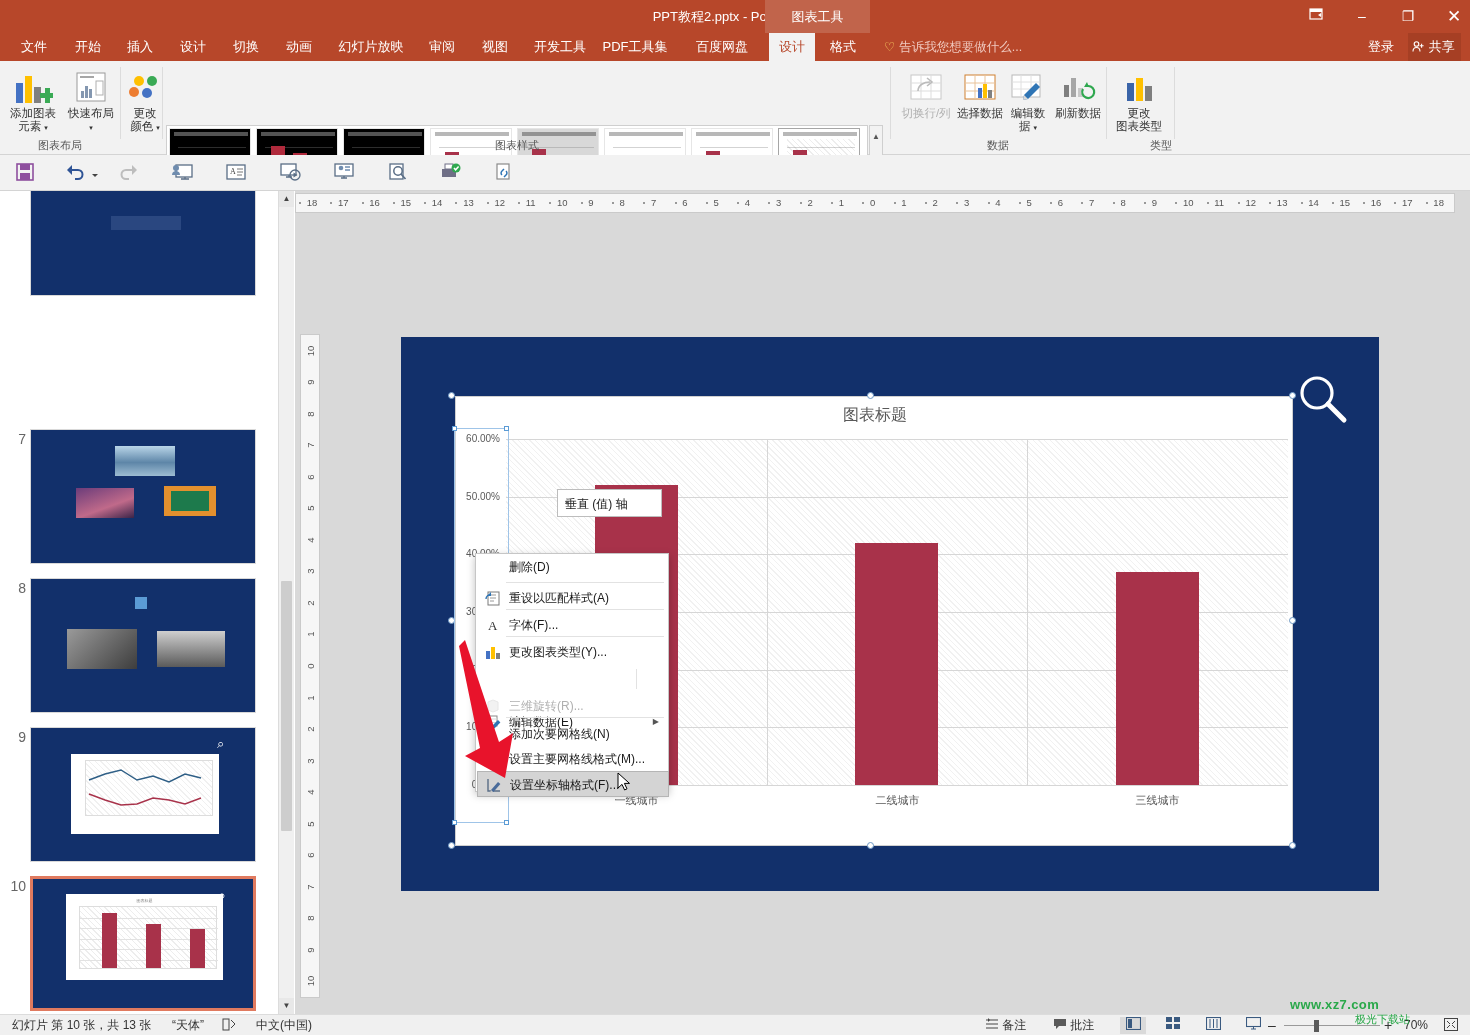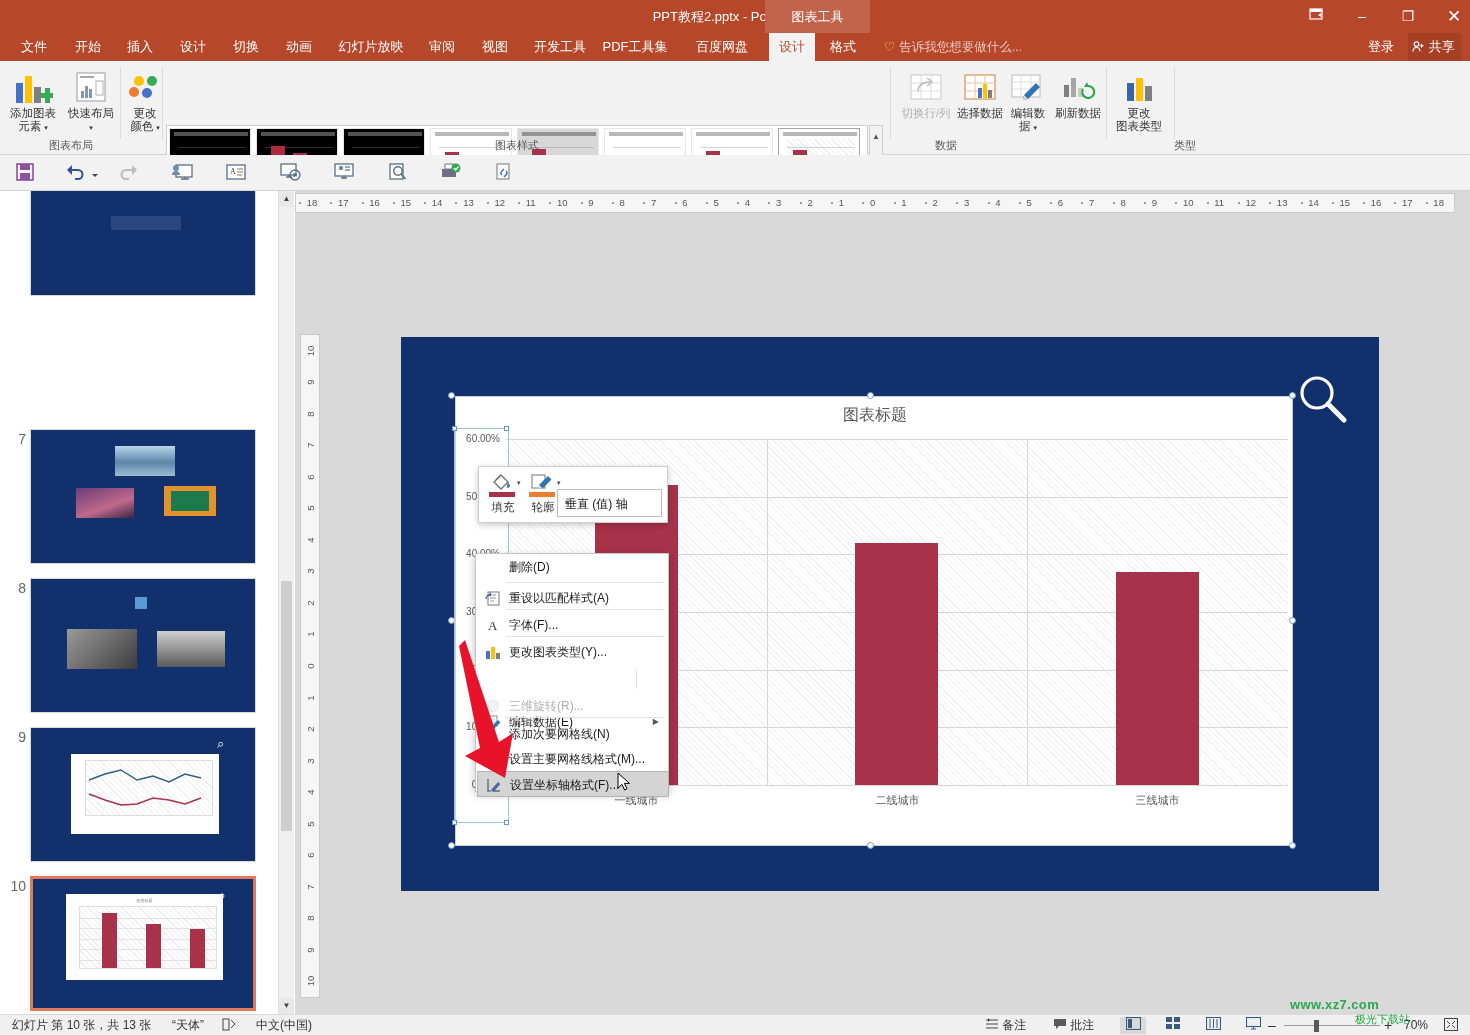--- a/index.html
+++ b/index.html
@@ -523,24 +523,24 @@
         <svg width="34" height="28" viewBox="0 0 34 28">
             <rect x="5" y="8" width="7" height="18" fill="#3a64a8"></rect>
             <rect x="14" y="3" width="7" height="23" fill="#ffc000"></rect>
             <rect x="23" y="11" width="7" height="15" fill="#7f7f7f"></rect>
           </svg>
       </div>
       <div style="font-size:11.5px">更改<br>图表类型</div>
     </div>
 
     <div id="grp-labels-host">
-        <div class="grp-label" style="left: 16px; width: 110px;">图表布局</div>
+        <div class="grp-label" style="left: 5px; width: 110px;">图表布局</div>
         <div class="grp-label" style="left: 166px; width: 702px;">图表样式</div>
-        <div class="grp-label" style="left: 846px; width: 200px; margin-top: 36px;">数据</div>
-        <div class="grp-label" style="left: 1154px; width: 62px;">类型</div>
+        <div class="grp-label" style="left: 898px; width: 200px; margin-top: 36px;">数据</div>
+        <div class="grp-label" style="left: 1110px; width: 62px; text-align: right;">类型</div>
       </div>
   </div>
 
   <div class="qat">
     <div class="qat-ic" style="left:14px">
       <svg width="22" height="22" viewBox="0 0 22 22">
           <rect x="3" y="3" width="16" height="16" fill="none" stroke="#8e4f9e" stroke-width="1.6"></rect>
           <rect x="6" y="3" width="10" height="6" fill="#8e4f9e"></rect>
           <rect x="6" y="12" width="10" height="7" fill="#8e4f9e"></rect>
         </svg>
@@ -841,43 +841,20 @@
   <div class="hnd" style="left:448px;top:842px"></div>
   <div class="hnd" style="left:867px;top:842px"></div>
   <div class="hnd" style="left:1289px;top:842px"></div>
 
   <div class="axisbox"></div>
   <div class="hnd-sq" style="left:452px;top:426px"></div>
   <div class="hnd-sq" style="left:504px;top:426px"></div>
   <div class="hnd-sq" style="left:452px;top:820px"></div>
   <div class="hnd-sq" style="left:504px;top:820px"></div>
 
-  <div class="minitb">
-    <div style="position:absolute;left:10px;top:5px">
-      <svg width="24" height="22" viewBox="0 0 24 22">
-          <path d="M5 10 l7 -7 l7 7 l-7 7 z" fill="#fff" stroke="#6f6f6f" stroke-width="1.3"></path>
-          <path d="M12 3 l-5 5" stroke="#6f6f6f" stroke-width="1.3"></path>
-          <path d="M19 10 c2 3 2.6 4.4 1 5.6 c-1.6 1.2 -3 -.4 -1 -5.6z" fill="#2f75b5"></path>
-        </svg>
-    </div>
-    <div style="position:absolute;left:10px;top:25px;width:26px;height:5px;background:#a8324a"></div>
-    <div style="position:absolute;left:38px;top:12px;font-size:7px;color:#444">▾</div>
-    <div class="mt-lbl" style="left:6px;top:33px;width:36px">填充</div>
-
-    <div style="position:absolute;left:50px;top:5px">
-      <svg width="24" height="22" viewBox="0 0 24 22">
-          <rect x="3" y="3" width="13" height="13" fill="#fff" stroke="#8a8a8a" stroke-width="1.2"></rect>
-          <path d="M10 13 l9 -9 l3.5 3.5 l-9 9 z" fill="#2f75b5"></path>
-          <path d="M10 13 l-1 4 l4 -1" fill="#d9d9d9"></path>
-        </svg>
-    </div>
-    <div style="position:absolute;left:50px;top:25px;width:26px;height:5px;background:#ed7d31"></div>
-    <div style="position:absolute;left:78px;top:12px;font-size:7px;color:#444">▾</div>
-    <div class="mt-lbl" style="left:46px;top:33px;width:36px">轮廓</div>
-  </div>
   <div class="mt-combo">
     <span>垂直 (值) 轴</span>
     <span class="cv">▾</span>
   </div>
 
   <div class="ctxmenu">
     <div id="ctx-host">
         <div class="cm-item" style="top: 0;">
           <span class="txt">删除(D)</span>
         </div>

